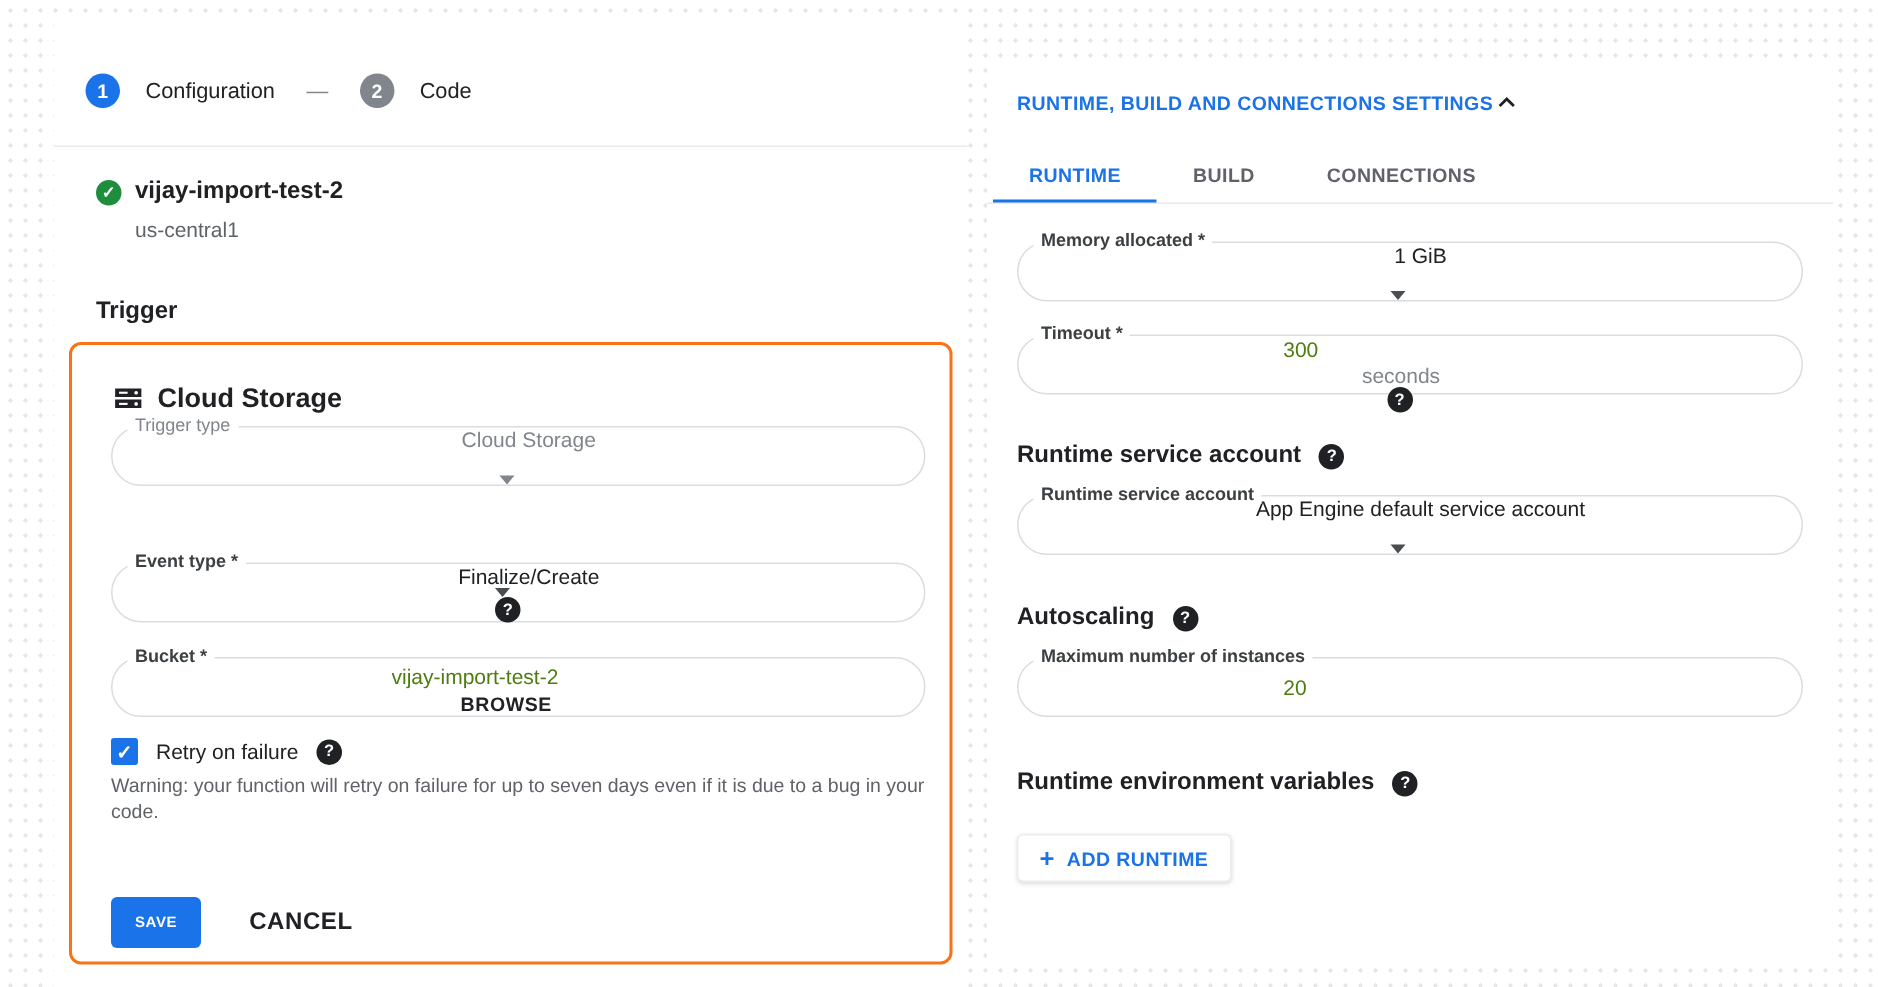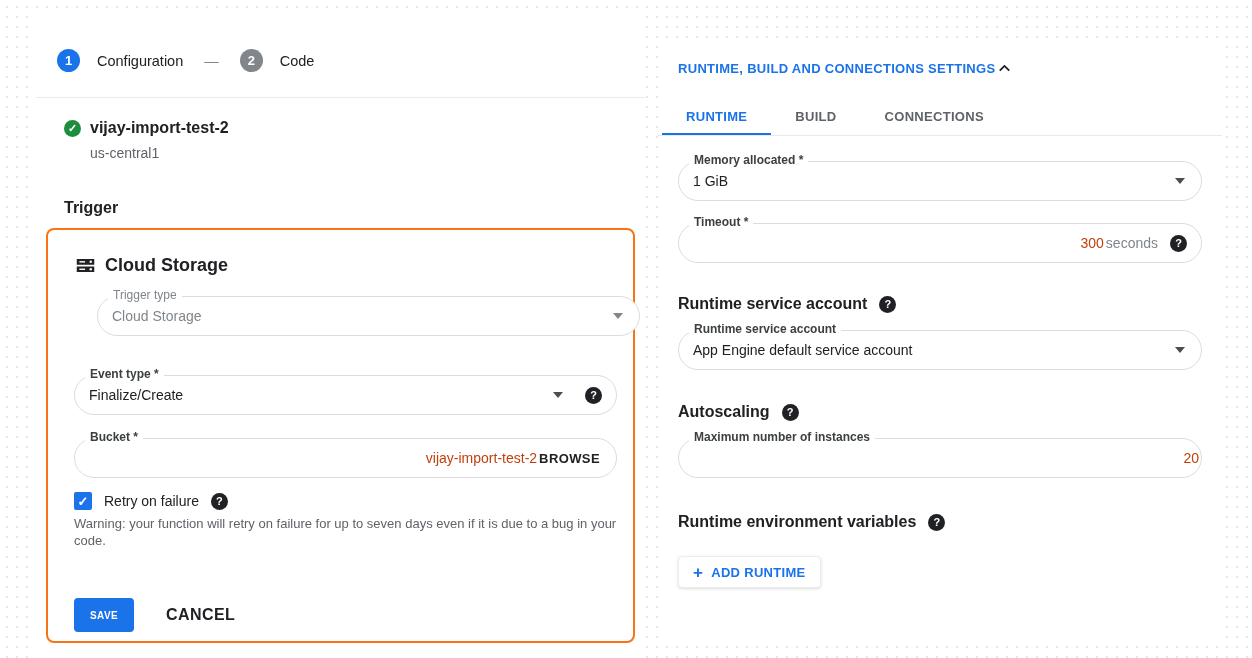--- a/index.html
+++ b/index.html
@@ -35,38 +35,38 @@
   .section-heading{position:absolute;left:28px;top:187px;font-size:16px;font-weight:700;}
 
   
   .card{position:absolute;left:10px;top:216px;width:585px;height:411px;
     border:2px solid #f97316;border-radius:8px;background:#fff;}
   .card-title{position:absolute;left:27px;top:25px;display:flex;align-items:center;gap:9px;
     font-size:18px;font-weight:700;}
 
   
   .field{position:absolute;border:1px solid #dadce0;border-radius:20px;background:#fff;
-    display:flex;align-items:center;}
+    display:flex;align-items:center;flex-direction:column;}
   .field .flabel{position:absolute;top:-9px;left:10px;background:#fff;padding:0 5px;
     font-size:12px;font-weight:600;color:#3c4043;white-space:nowrap;}
   .field .flabel.muted{color:#80868b;font-weight:500;}
   .field .fvalue{padding-left:14px;font-size:14px;color:#202124;flex:1;}
   .field .fvalue.muted{color:#80868b;}
   .field-input{border:none;outline:none;background:transparent;font-family:"Liberation Sans",sans-serif;
-    font-size:14px;color:#c2410c;padding-left:14px;flex:1;min-width:0;text-align:right;}
+    font-size:14px;color:#4d7c0f;padding-left:14px;flex:1;min-width:0;}
   .caret{width:0;height:0;border-left:5px solid transparent;border-right:5px solid transparent;
     border-top:6px solid #4a4d51;margin-right:16px;}
   .help{width:17px;height:17px;border-radius:50%;background:#202124;color:#fff;flex:none;
     display:inline-flex;align-items:center;justify-content:center;font-size:11px;font-weight:700;cursor:pointer;}
   .field .help{margin-right:14px;}
   .suffix{color:#80868b;font-size:14px;margin-right:12px;}
   .browse-btn{font-size:13px;font-weight:700;letter-spacing:0.4px;color:#202124;margin-right:16px;cursor:pointer;}
 
   
-  .f-trigger-type{left:26px;top:66px;width:541px;height:38px;margin-left:23px;}
+  .f-trigger-type{left:26px;top:54px;width:541px;height:38px;}
   .f-event-type{left:26px;top:145px;width:541px;height:38px;}
   .f-bucket{left:26px;top:208px;width:541px;height:38px;}
 
   .checkbox-row{position:absolute;left:26px;top:262px;display:flex;align-items:center;}
   .checkbox{width:18px;height:18px;border-radius:2px;background:#1a73e8;color:#fff;cursor:pointer;
     display:flex;align-items:center;justify-content:center;font-size:13px;font-weight:700;}
   .checkbox-label{margin-left:12px;font-size:14px;font-weight:500;}
   .checkbox-row .help{margin-left:12px;}
   .warning{position:absolute;left:26px;top:285px;width:546px;font-size:13px;line-height:17px;color:#5f6368;}
 

